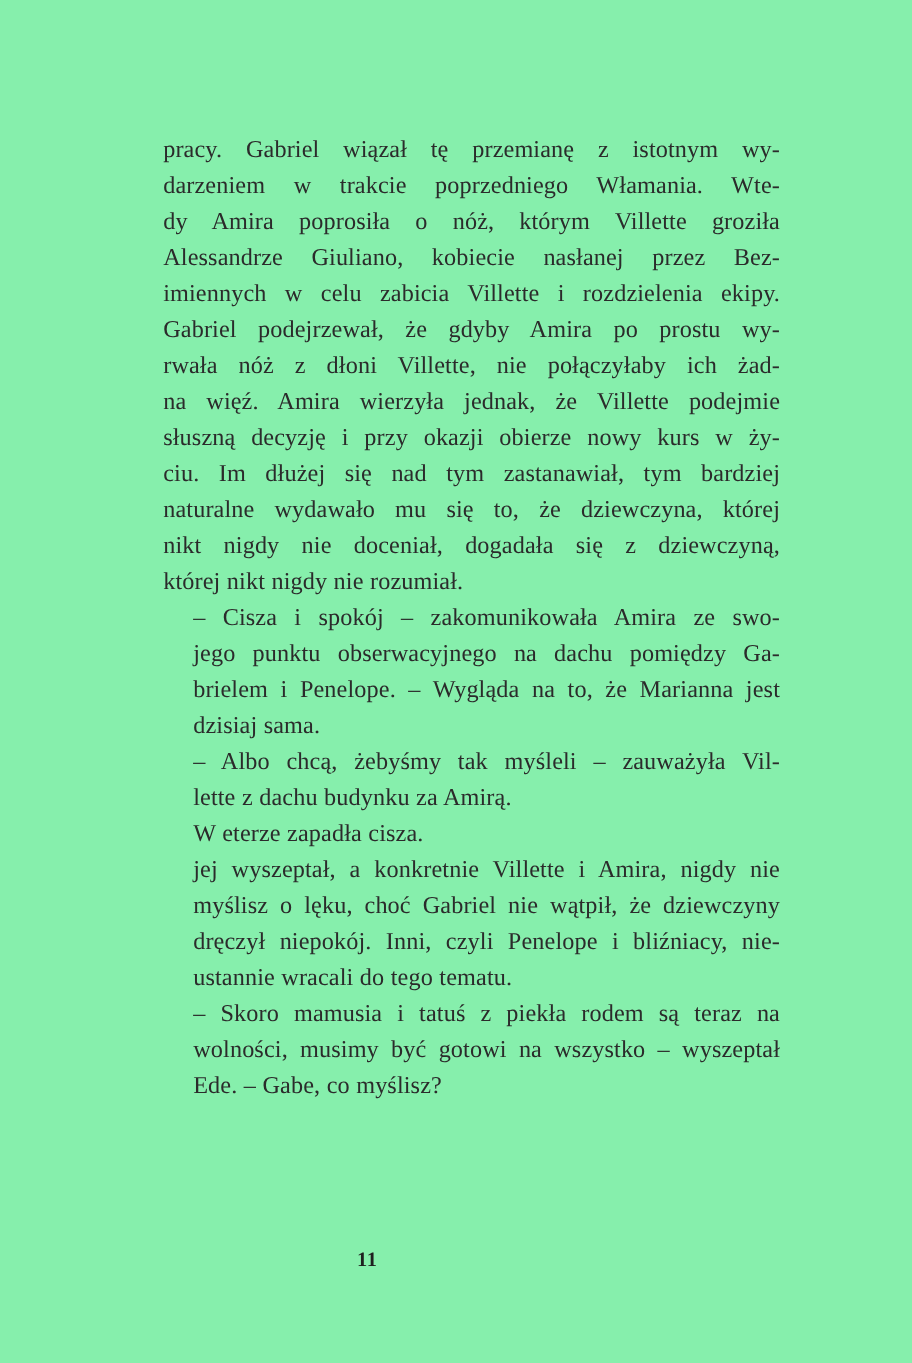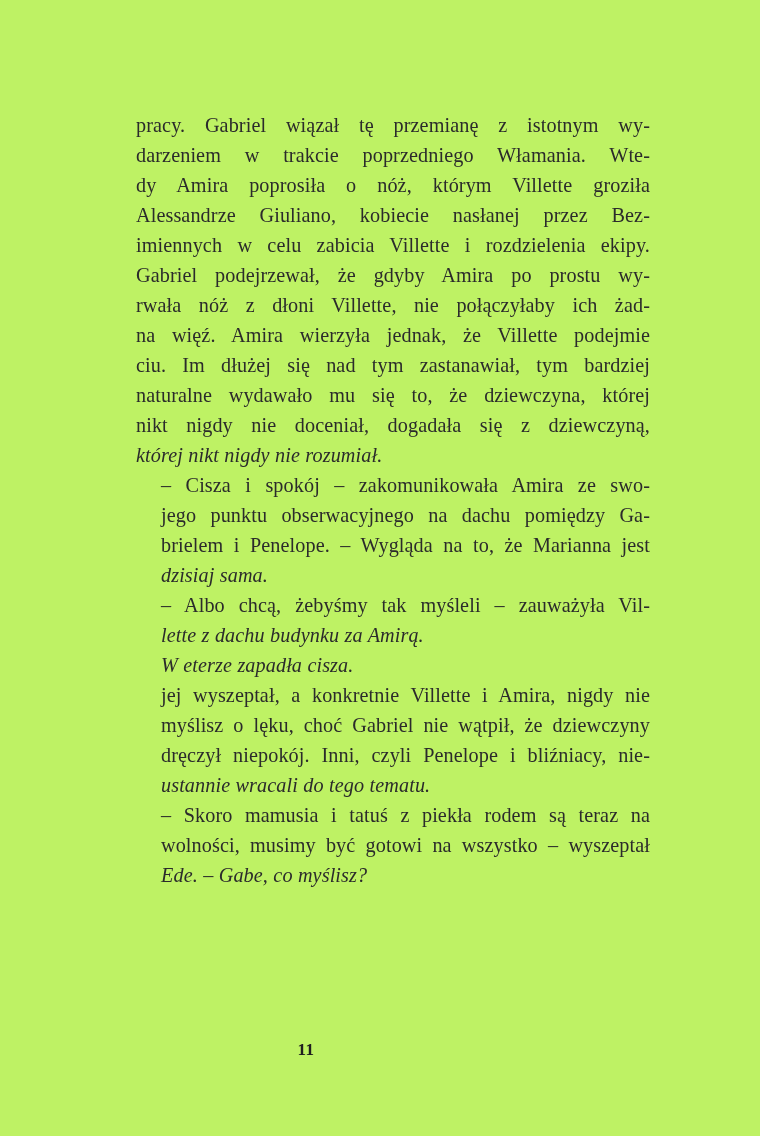--- a/index.html
+++ b/index.html
@@ -7,21 +7,21 @@
     margin: 0;
     padding: 0;
     background: #ffffff;
   }
 
   .page {
     position: relative;
     width: 760px;
     height: 1136px;
     margin: 0 auto;
-    background: #bef264;
+    background: #86efac;
     overflow: hidden;
   }
 
   .text-block {
     position: absolute;
     left: 136px;
     top: 110px;
     width: 514px;
   }
 
@@ -57,21 +57,20 @@
   .line.justify {
     text-align: justify;
     text-align-last: justify;
     white-space: normal;
   }
 
   .line.last {
     text-align: left;
     text-align-last: left;
     white-space: normal;
-    font-style: italic;
   }
 
   .line.indent {
     text-indent: 25px;
   }
 
   .page-number {
     position: absolute;
     left: 0;
     top: 1040px;
@@ -92,20 +91,21 @@
   <div class="text-block" id="text-block">
       <p class="para">
         <span class="line justify">pracy. Gabriel wiązał tę przemianę z istotnym wy-</span>
         <span class="line justify">darzeniem w trakcie poprzedniego Włamania. Wte-</span>
         <span class="line justify">dy Amira poprosiła o nóż, którym Villette groziła</span>
         <span class="line justify">Alessandrze Giuliano, kobiecie nasłanej przez Bez-</span>
         <span class="line justify">imiennych w celu zabicia Villette i rozdzielenia ekipy.</span>
         <span class="line justify">Gabriel podejrzewał, że gdyby Amira po prostu wy-</span>
         <span class="line justify">rwała nóż z dłoni Villette, nie połączyłaby ich żad-</span>
         <span class="line justify">na więź. Amira wierzyła jednak, że Villette podejmie</span>
+        <span class="line justify">słuszną decyzję i przy okazji obierze nowy kurs w ży-</span>
         <span class="line justify">ciu. Im dłużej się nad tym zastanawiał, tym bardziej</span>
         <span class="line justify">naturalne wydawało mu się to, że dziewczyna, której</span>
         <span class="line justify">nikt nigdy nie doceniał, dogadała się z dziewczyną,</span>
         <span class="line last">której nikt nigdy nie rozumiał.</span>
       </p>
       <p class="para indent">
         <span class="line justify indent">– Cisza i spokój – zakomunikowała Amira ze swo-</span>
         <span class="line justify">jego punktu obserwacyjnego na dachu pomiędzy Ga-</span>
         <span class="line justify">brielem i Penelope. – Wygląda na to, że Marianna jest</span>
         <span class="line last">dzisiaj sama.</span>

